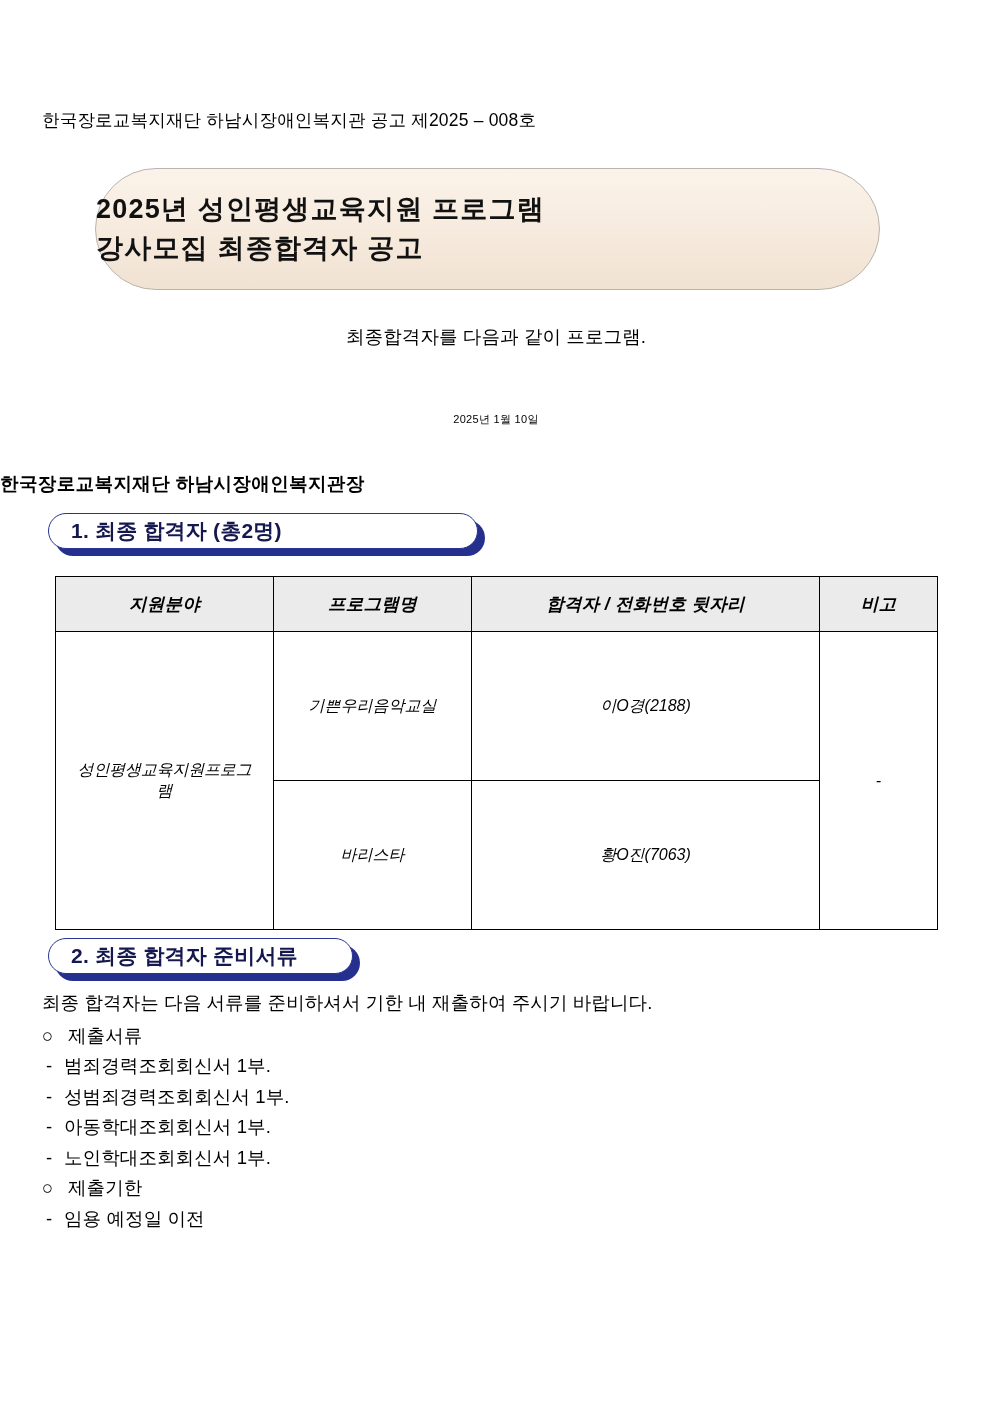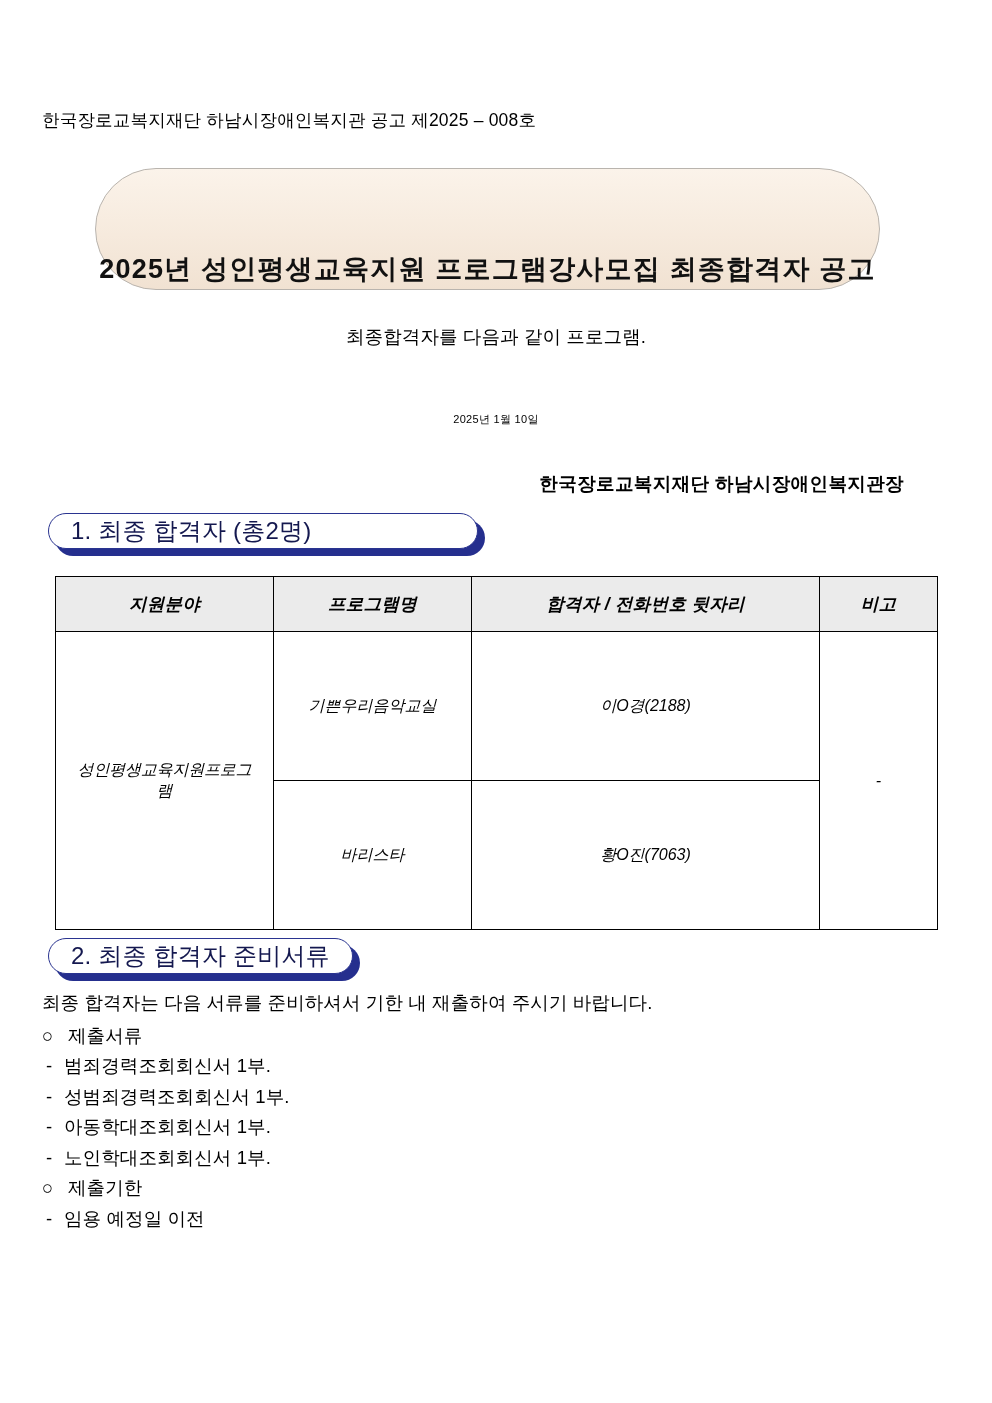--- a/index.html
+++ b/index.html
@@ -37,22 +37,22 @@
     position: absolute;
     left: 95px;
     top: 152px;
     width: 785px;
     height: 122px;
     border: 1.3px solid #b9b4ae;
     border-radius: 62px;
     background: linear-gradient(180deg, #fbf3ea 0%, #f6eadd 55%, #f1e2d2 100%);
     box-sizing: border-box;
     display: flex;
-    flex-direction: row;
-    align-items: flex-end;
+    flex-direction: column;
+    align-items: flex-start;
     justify-content: center;
   }
   .title-line {
     font-size: 27px;
     font-weight: bold;
     letter-spacing: 1.2px;
     line-height: 1.45;
     color: #111111;
     white-space: nowrap;
   }
@@ -78,21 +78,21 @@
     text-align: center;
     font-size: 11px;
     letter-spacing: 0.3px;
   }
 
   .signature {
     position: absolute;
     left: 0;
     top: 455px;
     width: 904px;
-    text-align: right;
+    text-align: left;
     font-size: 18.5px;
     font-weight: bold;
     letter-spacing: 0.4px;
   }
 
   
   .pill-wrap {
     position: absolute;
     height: 44px;
   }
@@ -112,22 +112,22 @@
     height: 36px;
     border: 1.2px solid #2a3490;
     border-radius: 20px;
     background: #ffffff;
     box-sizing: border-box;
     display: flex;
     align-items: center;
     padding: 0 20px 0 22px;
   }
   .pill-text {
-    font-size: 24px;
-    font-weight: normal;
+    font-size: 21px;
+    font-weight: bold;
     color: #14184f;
     white-space: nowrap;
     letter-spacing: 0.2px;
   }
 
   #sec1-wrap { left: 48px; top: 497px; width: 430px; }
   #sec1-wrap .pill { width: 430px; }
   #sec1-wrap .pill-shadow { width: 430px; }
 
   #sec2-wrap { left: 48px; top: 922px; width: 305px; }

